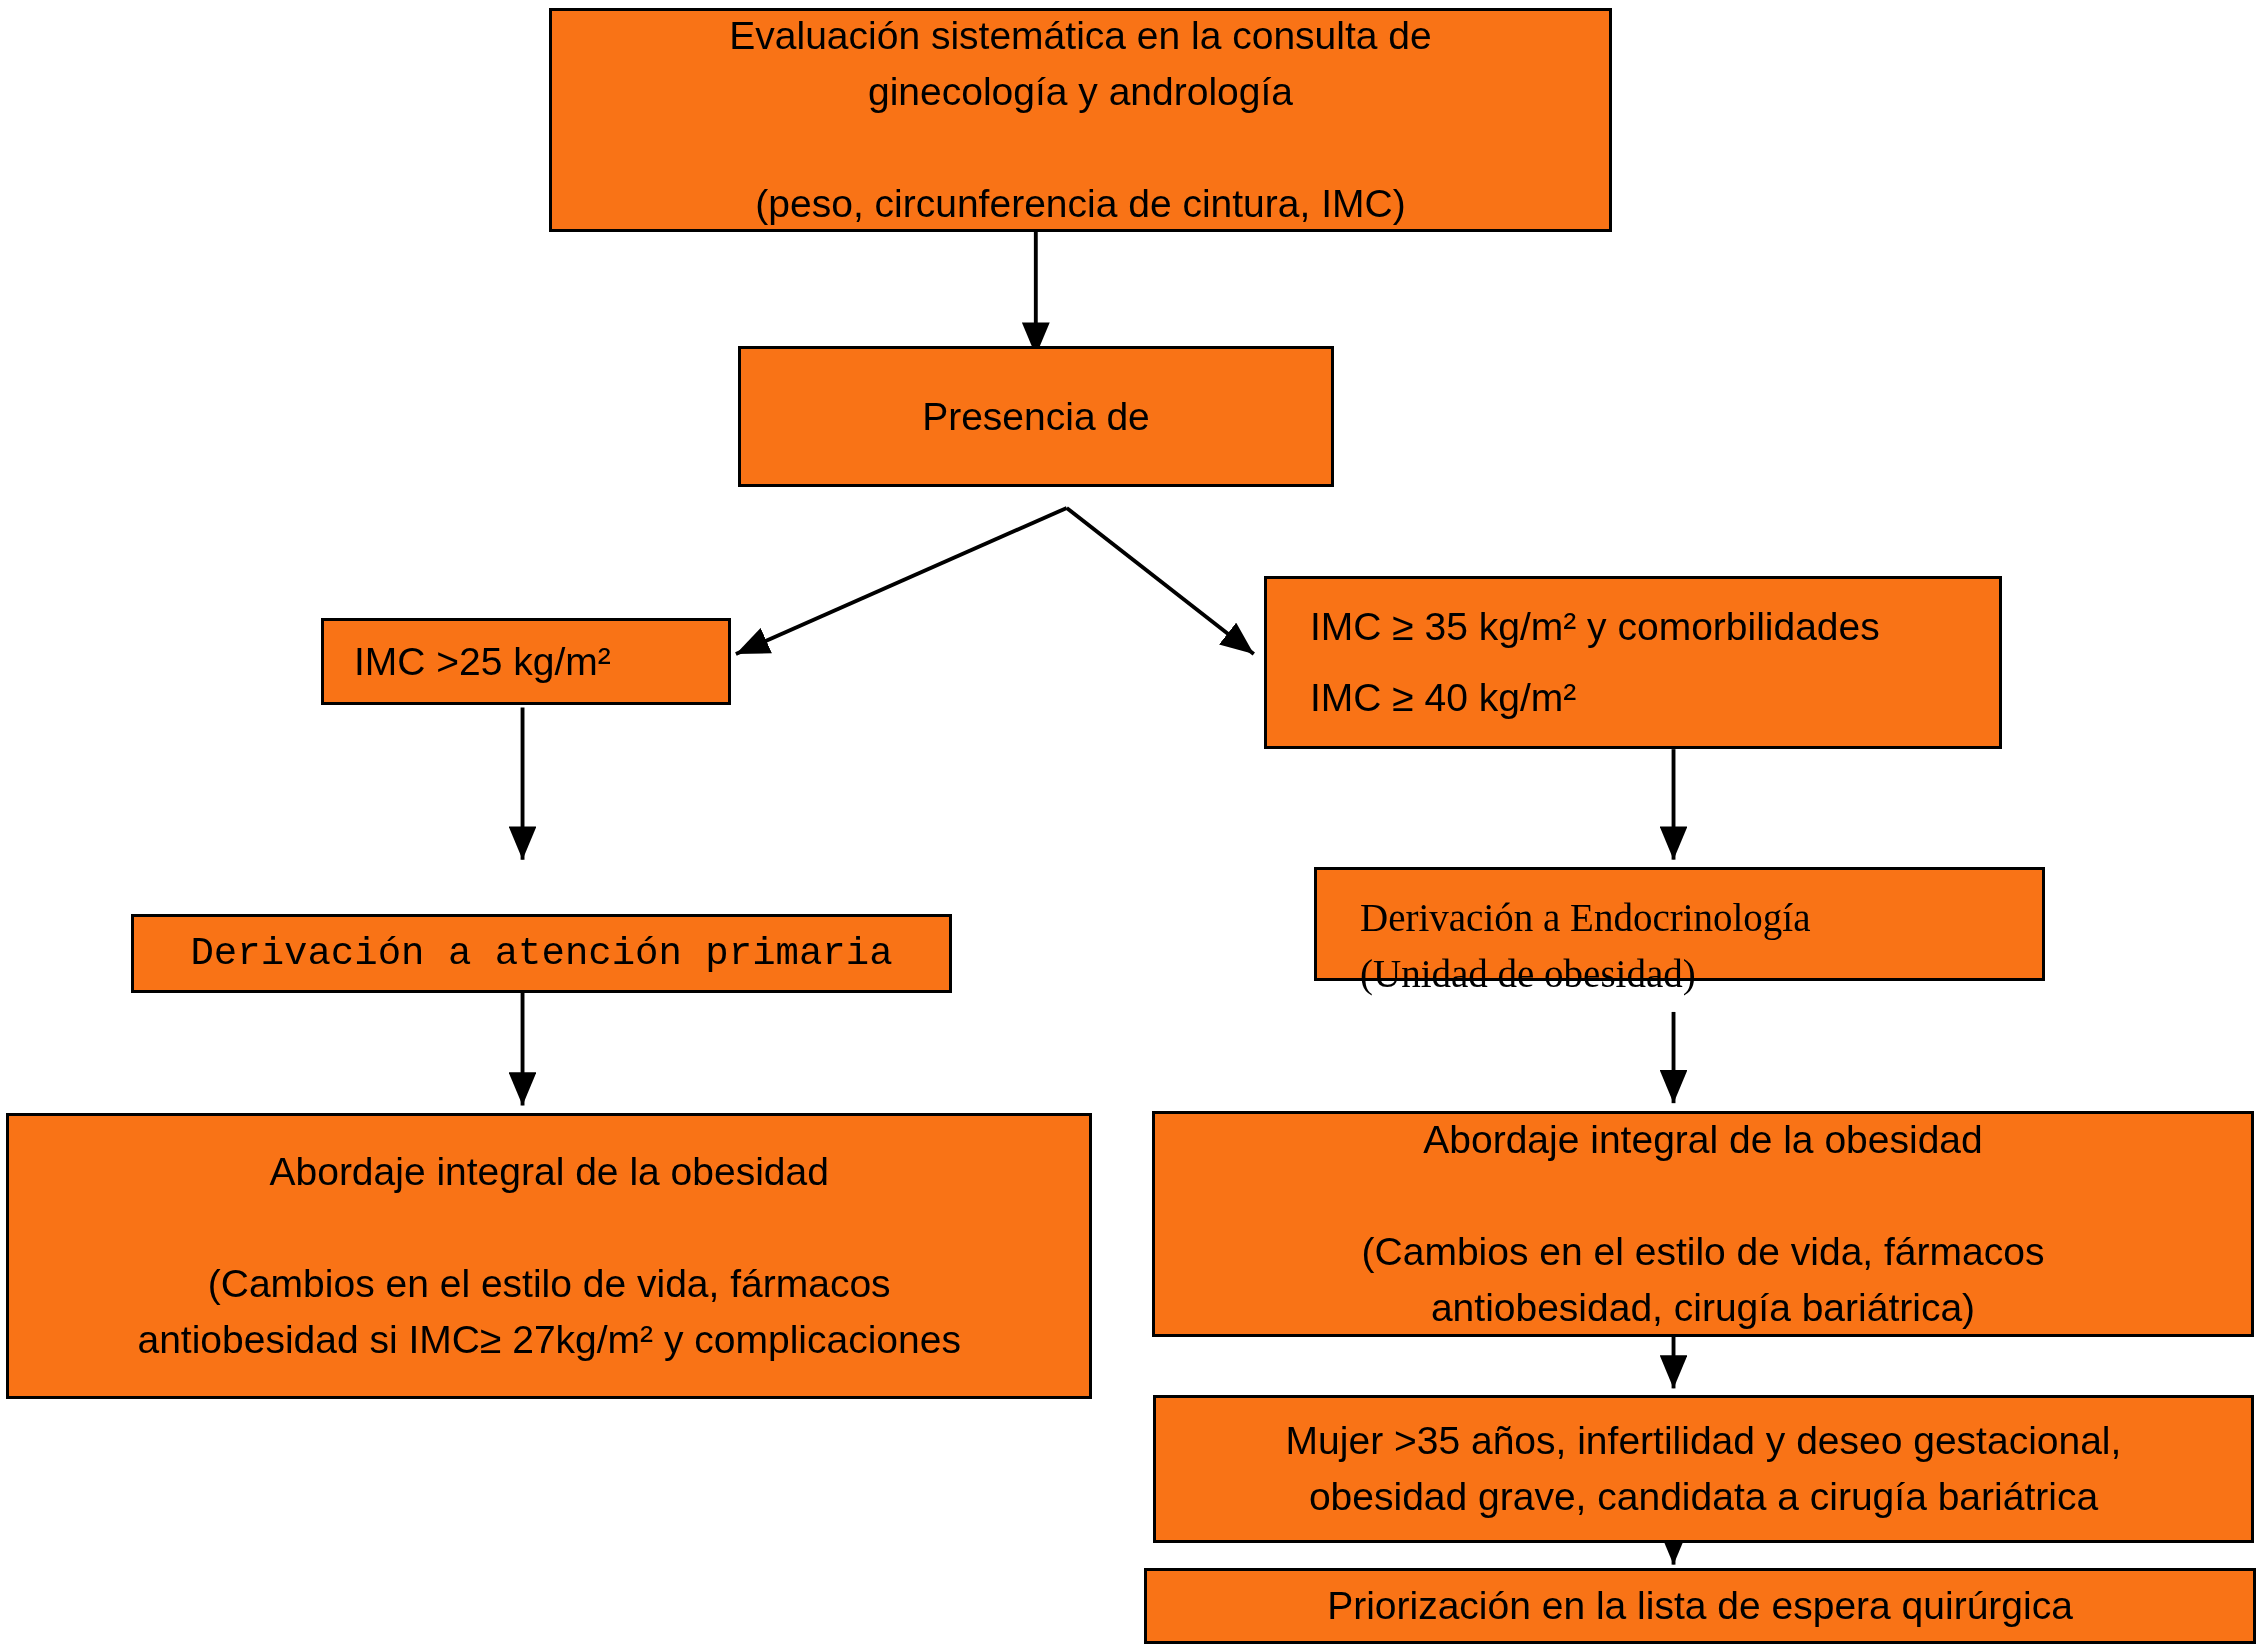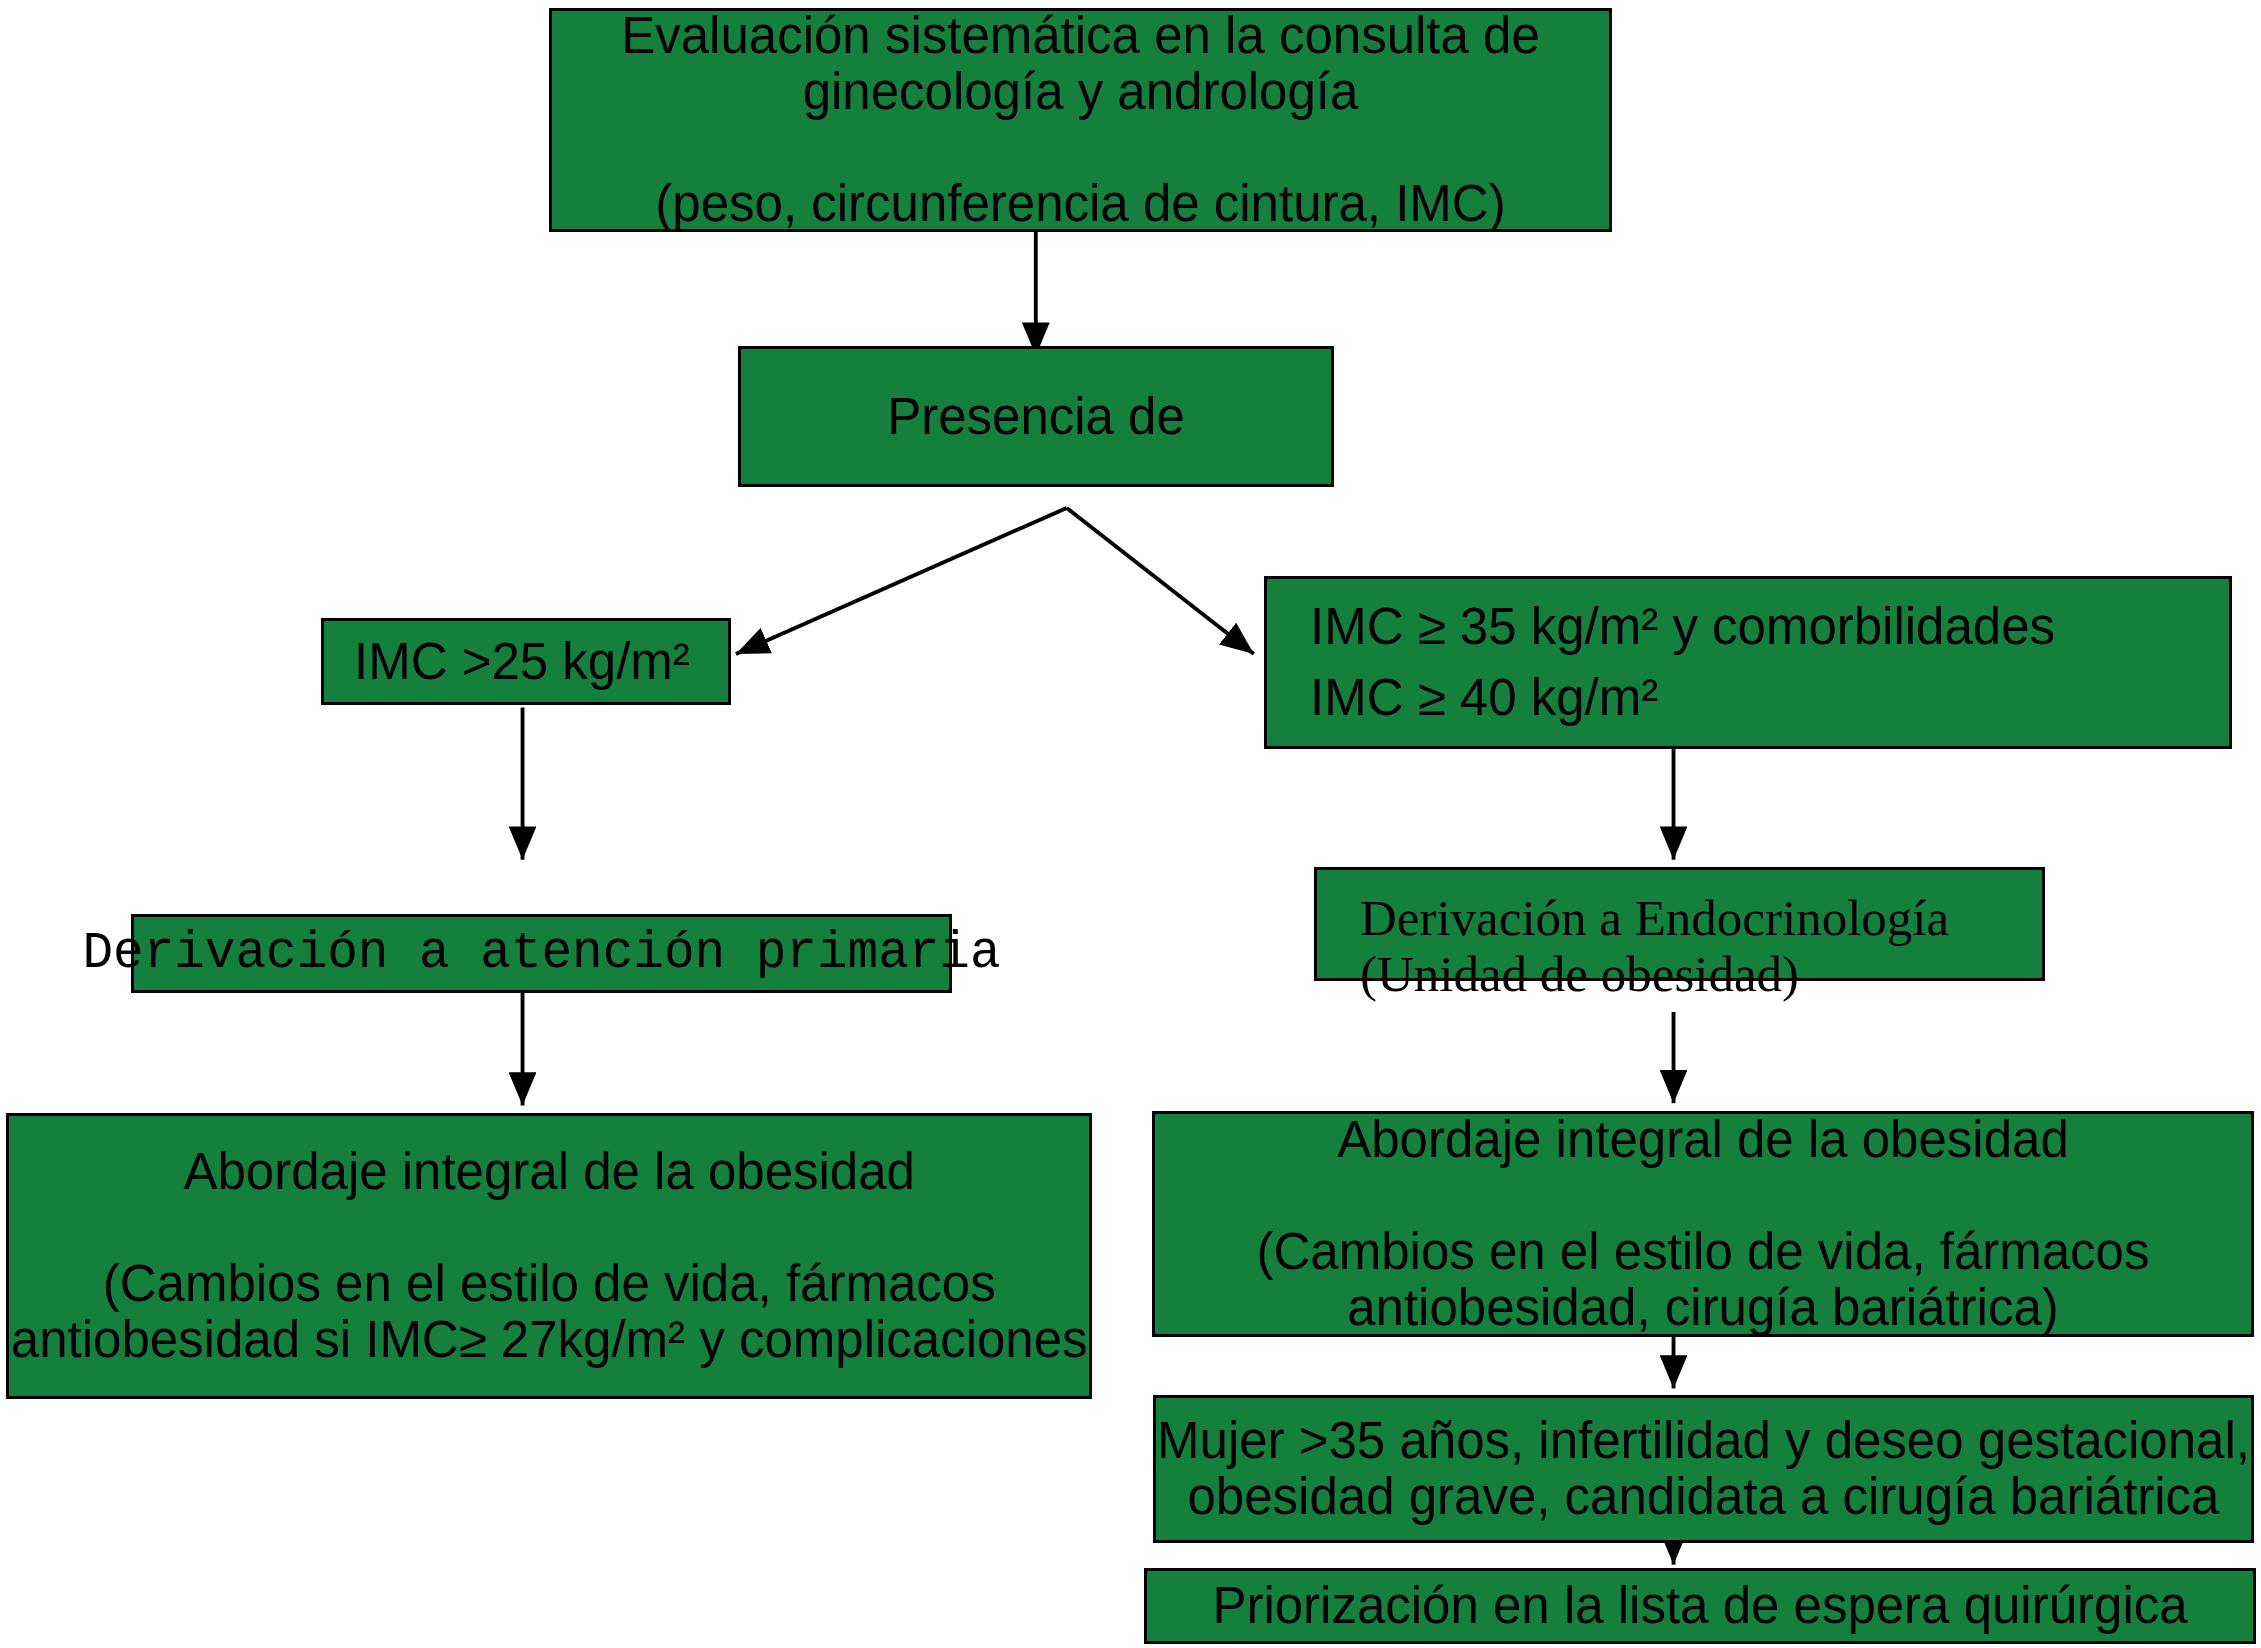--- a/index.html
+++ b/index.html
@@ -7,25 +7,25 @@
     position:relative;
     width:2261px;height:1649px;
     background:#ffffff;
     font-family:"Liberation Sans", sans-serif;
     color:#000000;
   }
   svg.arrows{position:absolute;left:0;top:0;width:2261px;height:1649px;}
   .node{
     position:absolute;
     box-sizing:border-box;
-    background:#15803d;
+    background:#f97316;
     border:3.9px solid #000000;
     display:flex;
     flex-direction:column;
-    font-size:51px;
+    font-size:39px;
     line-height:56px;
     color:#000000;
   }
   .center{justify-content:center;align-items:center;text-align:center;}
   .left-center{justify-content:center;align-items:flex-start;text-align:left;padding-left:30px;}
   .left-spread{justify-content:space-between;align-items:flex-start;text-align:left;
                padding:20px 7.7px 20px 43px;}
   .line{min-height:56px;white-space:nowrap;}
 </style>
 </head>
@@ -60,21 +60,21 @@
   </div>
 
   <div class="node center" style="left:738px;top:346px;width:596px;height:141px;">
     <div class="line">Presencia de</div>
   </div>
 
   <div class="node left-center" style="left:321px;top:618px;width:410px;height:87px;">
     <div class="line">IMC &gt;25 kg/m²</div>
   </div>
 
-  <div class="node left-spread" style="left:1264px;top:576px;width:968px;height:173px;">
+  <div class="node left-spread" style="left:1264px;top:576px;width:738px;height:173px;">
     <div class="line">IMC ≥ 35 kg/m² y comorbilidades</div>
     <div class="line">IMC ≥ 40 kg/m²</div>
   </div>
 
   <div class="node center" style="left:131px;top:914px;width:821px;height:79px;font-family:Liberation Mono, monospace;">
     <div class="line">Derivación a atención primaria</div>
   </div>
 
   <div class="node left-spread" style="left:1314px;top:867px;width:731px;height:114px;font-family:Liberation Serif, serif;">
     <div class="line">Derivación a Endocrinología</div>

